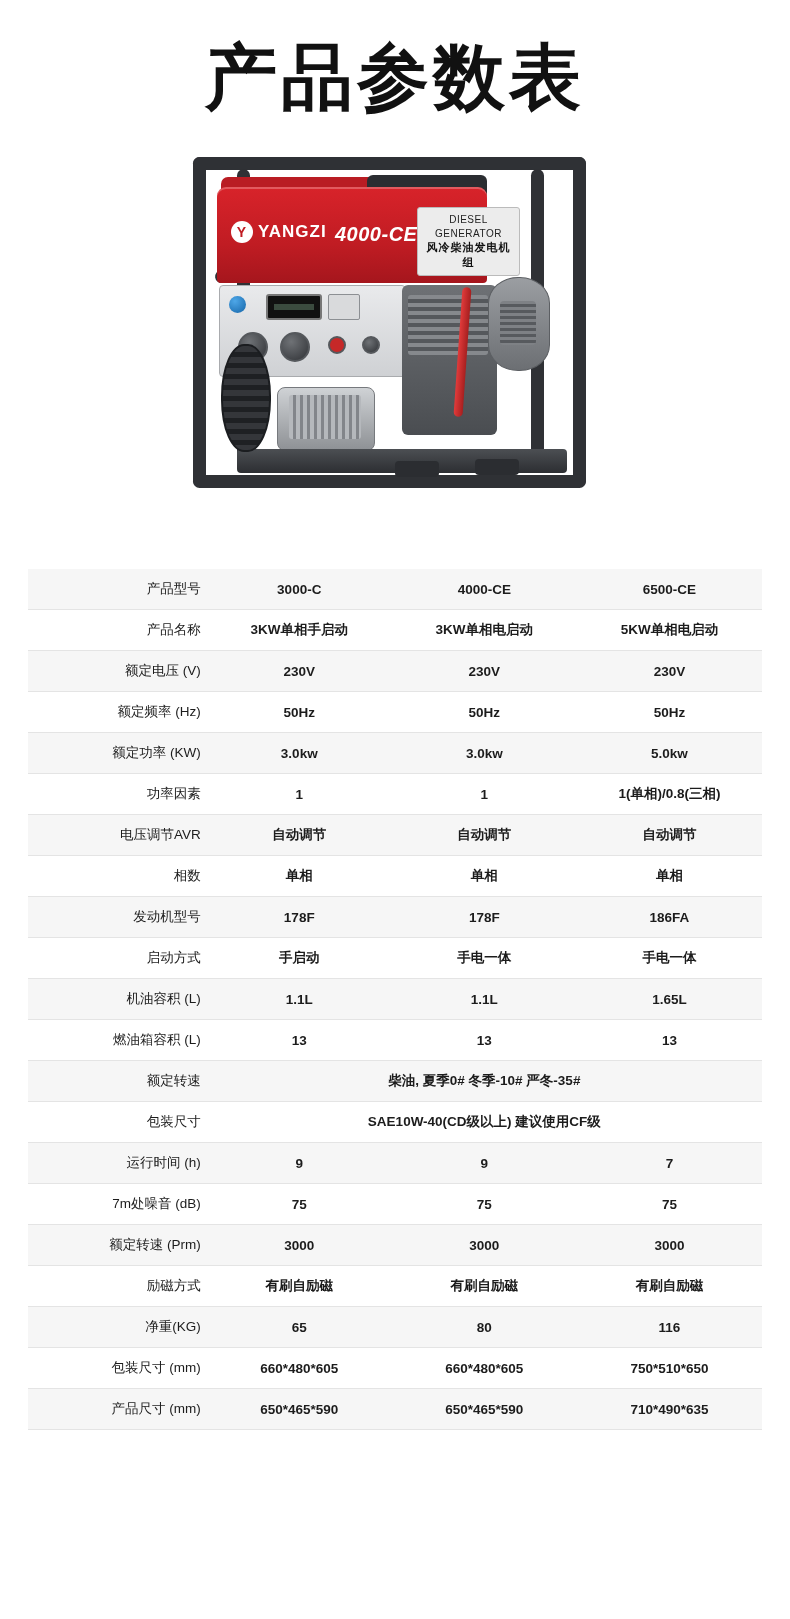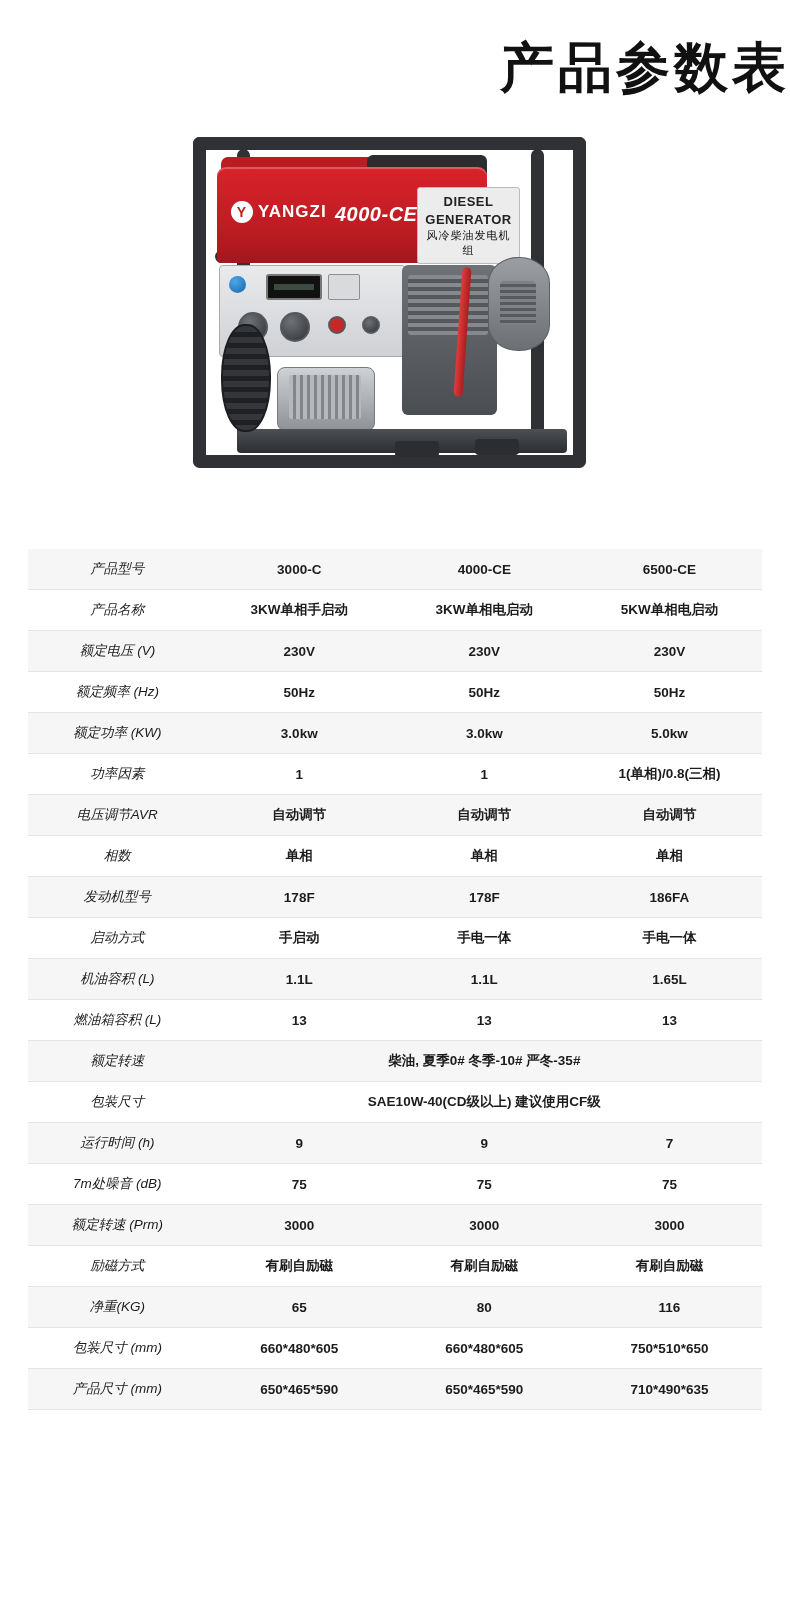--- a/index.html
+++ b/index.html
@@ -19,27 +19,26 @@
     position: relative;
     background: #fff;
     overflow: hidden;
   }
   
   .title-wrap {
     text-align: center;
     padding-top: 38px;
   }
   .title {
-    font-size: 54px;
+    font-size: 72px;
     font-weight: bold;
     letter-spacing: 4px;
     color: #111;
     line-height: 1.1;
     font-family: "Liberation Sans", "DejaVu Sans", sans-serif;
-    text-align: right;
   }
   
   .product-figure {
     width: 790px;
     height: 420px;
     position: relative;
     margin-top: 22px;
   }
   .gen {
     position: absolute;
@@ -127,28 +126,28 @@
     left: 200px; top: 20px;
     width: 95px;
     background: #ececec;
     border: 1px solid #bbb;
     border-radius: 3px;
     padding: 5px 3px;
     text-align: center;
     line-height: 1.35;
   }
   .label-en {
-    font-size: 13px;
-    font-weight: bold;
+    font-size: 10px;
+    font-weight: normal;
     color: #222;
     letter-spacing: 0.5px;
   }
   .label-cn {
     font-size: 11px;
-    font-weight: normal;
+    font-weight: bold;
     color: #111;
     letter-spacing: 1px;
   }
   .panel {
     position: absolute;
     left: 2px; top: 98px;
     width: 185px; height: 90px;
     background: linear-gradient(180deg,#e9eaec 0%, #cfd1d4 100%);
     border: 1px solid #a9abae;
     border-radius: 4px;
@@ -279,24 +278,23 @@
   table.spec td {
     padding: 11px 6px;
     border-bottom: 1px solid #e4e4e4;
     color: #1c1c1c;
   }
   table.spec tr:nth-child(odd) { background: #f6f6f6; }
   table.spec tr:nth-child(even) { background: #ffffff; }
   td.label-col {
     width: 182px;
     padding-left: 14px;
-    text-align: center;
+    text-align: right;
     font-size: 13.5px;
     color: #222;
-    font-style: italic;
   }
   td.val {
     text-align: center;
     font-weight: bold;
     width: 184px;
     font-size: 13.5px;
   }
   td.val.span3 {
     font-weight: bold;
   }

